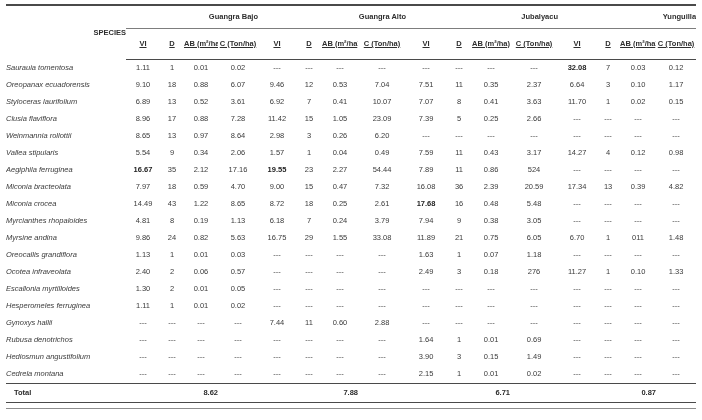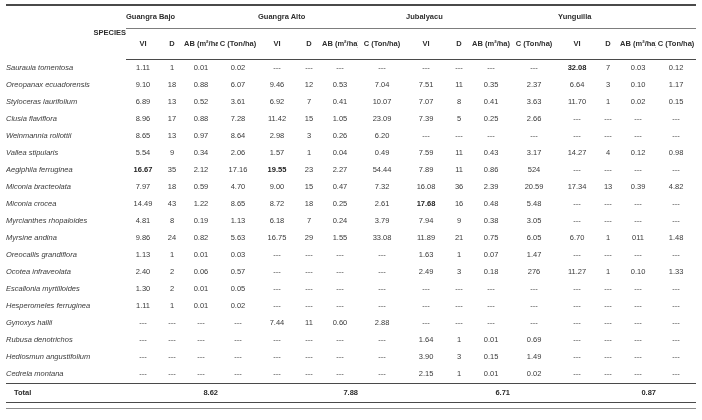--- a/index.html
+++ b/index.html
@@ -35,36 +35,37 @@
   
   th.species-h {
     font-weight: bold;
     font-size: 7.5px;
     text-align: right;
     vertical-align: middle;
     color: #2e2e2e;
   }
   th.group {
     font-weight: bold;
-    text-align: left;
+    text-align: right;
     vertical-align: middle;
     color: #2e2e2e;
     height: 22px;
     border-bottom: 1px solid #7d7d7d;
   }
   th.subcol {
     font-weight: bold;
     text-align: center;
     vertical-align: middle;
     color: #2e2e2e;
     height: 30px;
     border-bottom: 1.5px solid #4a4a4a;
     white-space: normal;
     line-height: 9px;
     padding: 2px 1px;
+    text-decoration: underline;
   }
   
   td.species {
     font-style: italic;
     text-align: left;
     padding-left: 8px;
     color: #3a3a3a;
     height: 17px;
     vertical-align: middle;
   }
@@ -363,21 +364,21 @@
           <td class="num">1</td>
           <td class="num">0.01</td>
           <td class="num">0.03</td>
           <td class="num">---</td>
           <td class="num">---</td>
           <td class="num">---</td>
           <td class="num">---</td>
           <td class="num">1.63</td>
           <td class="num">1</td>
           <td class="num">0.07</td>
-          <td class="num">1.47</td>
+          <td class="num">1.18</td>
           <td class="num">---</td>
           <td class="num">---</td>
           <td class="num">---</td>
           <td class="num">---</td>
         </tr>
         <tr>
           <td class="species">Ocotea infraveolata</td>
           <td class="num">2.40</td>
           <td class="num">2</td>
           <td class="num">0.06</td>

